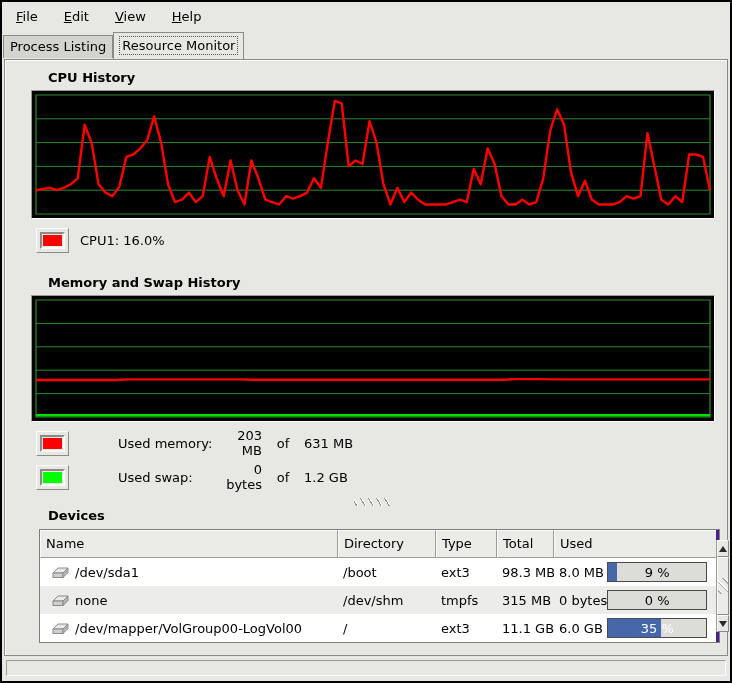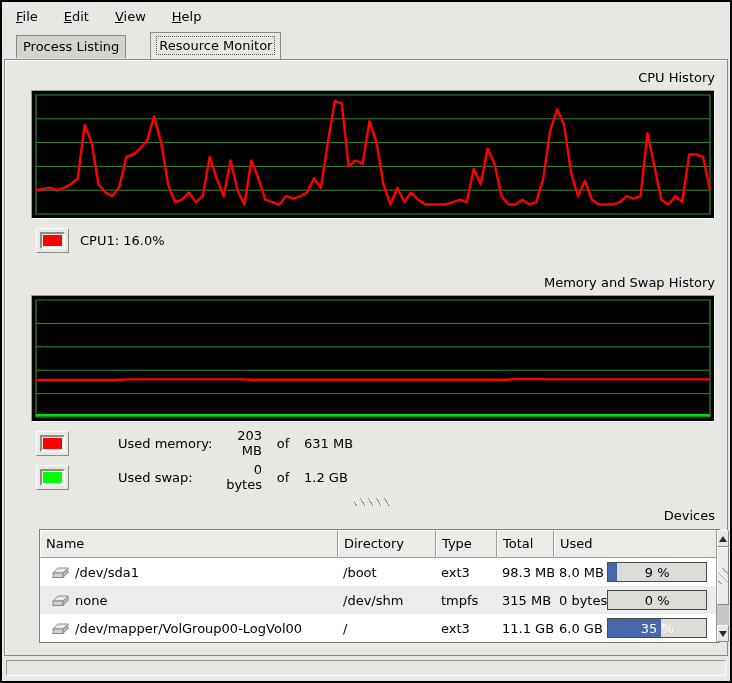--- a/index.html
+++ b/index.html
@@ -10,39 +10,39 @@
     border:2px solid #000;
     font-family:"DejaVu Sans", sans-serif;
     font-size:13px; color:#000;
     position:relative; overflow:hidden;
   }
   
   .menubar { height:28px; display:flex; align-items:center; padding-left:1px; }
   .menu-item { padding:4px 13px; cursor:default; }
   .menu-item u { text-decoration:underline; }
   
-  .tabbar { height:28px; display:flex; align-items:flex-end; padding-left:14px; position:relative; z-index:2;gap:24px; }
+  .tabbar { height:28px; display:flex; align-items:flex-end; padding-left:1px; position:relative; z-index:2; }
   .tab {
     border:1px solid #8a8a86; border-bottom:none;
     background:#d4d4ce; padding:3px 6px 4px 6px; height:23px; cursor:default;
   }
   .tab.active {
     background:#e7e7e3; height:27px; padding-top:5px; margin-bottom:-1px;
   }
   .tab.active .tab-label { outline:1px dotted #55554f; padding:1px 2px; }
   
   .page {
     position:absolute; top:57px; left:2px; right:2px; bottom:25px;
     background:#e7e7e3;
     border:1px solid #8a8a86;
     box-shadow: inset 1px 1px 0 #fbfbf9;
     padding:8px 12px 0 26px;
     z-index:1;
   }
-  .section-title { font-weight:normal; margin:2px 0 5px 8px;text-align:right; }
+  .section-title { font-weight:bold; margin:2px 0 5px 17px; }
   .spacer { height:12px; }
   
   .chart {
     height:129px; background:#000; padding:4px; position:relative;
     border-top:1px solid #9a9a96; border-left:1px solid #9a9a96;
     border-right:1px solid #fff; border-bottom:1px solid #fff;
   }
   .chart svg { width:100%; height:100%; display:block; overflow:visible; }
   
   .legend-row { display:flex; align-items:center; margin:8px 0 8px 5px; height:26px; }
@@ -58,21 +58,21 @@
   .swatch-color { width:100%; height:100%; }
   .leg-label { width:96px;margin-left:38px; }
   .leg-val1 { width:48px; text-align:right; }
   .leg-of  { width:42px; text-align:center; }
   
   .pane-grip {
     width:38px; height:8px; margin:1px auto 1px auto;
     background:repeating-linear-gradient(60deg, transparent 0 2px, #8f8f8b 2px 3px, #fdfdfb 3px 4px, transparent 4px 7px);
   }
   
-  .table-wrap { margin:6px 0 0 8px; width:681px; border:1px solid #7e7e7a; background:#4c1d95; display:flex; }
+  .table-wrap { margin:6px 0 0 8px; width:681px; border:1px solid #7e7e7a; background:#4c1d95; display:flex;align-items:center; }
   .table-main { flex:1; display:flex; flex-direction:column; }
   .thead { display:flex; height:28px; background:#ebebe7; }
   .th {
     border-top:1px solid #fbfbf9; border-left:1px solid #fbfbf9;
     border-right:1px solid #9a9a96; border-bottom:1px solid #9a9a96;
     padding:5px 4px 0 5px; background:#ebebe7; overflow:hidden; white-space:nowrap;
   }
   .trow { display:flex; height:28px; align-items:center; background:#fff; }
   .trow.alt { background:#ececea; }
   .td { padding:0 4px 0 5px; overflow:hidden; white-space:nowrap; display:flex; align-items:center; height:100%; }

